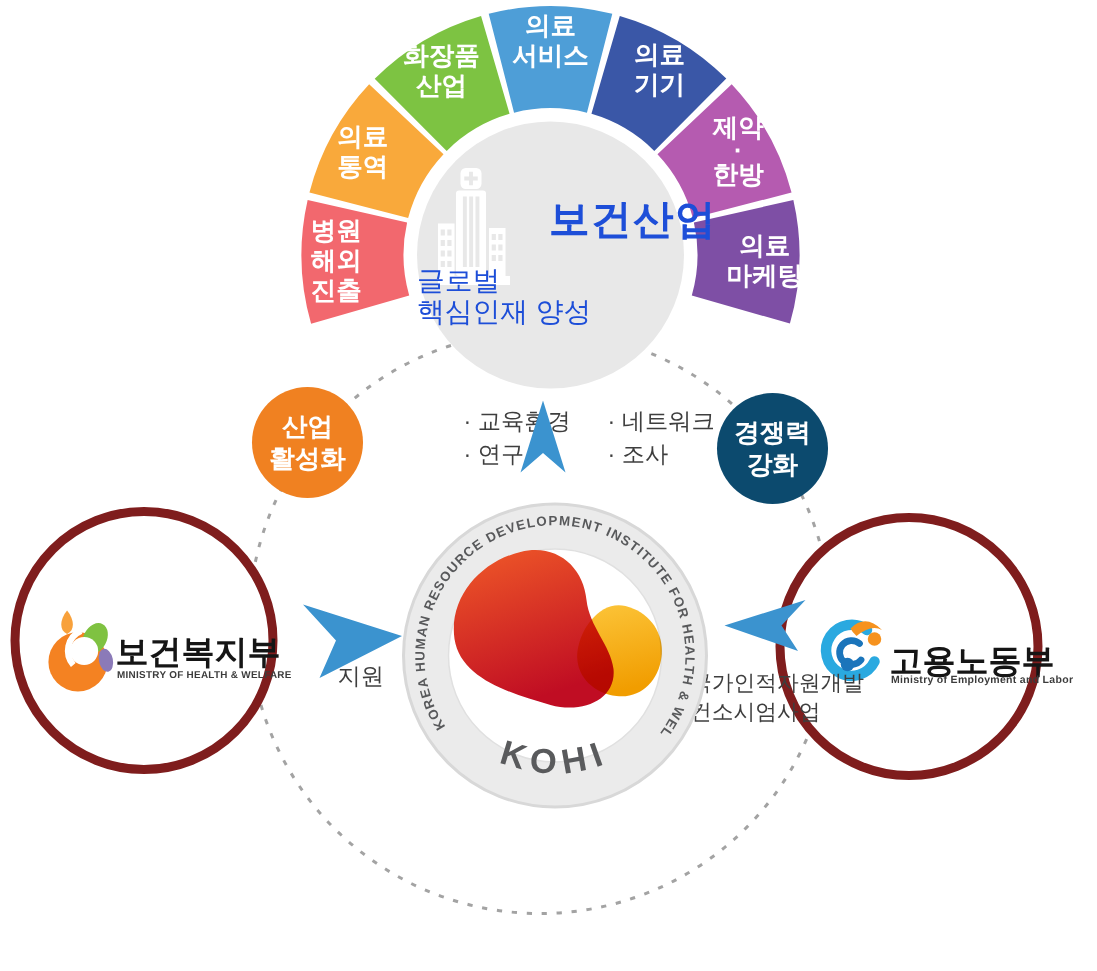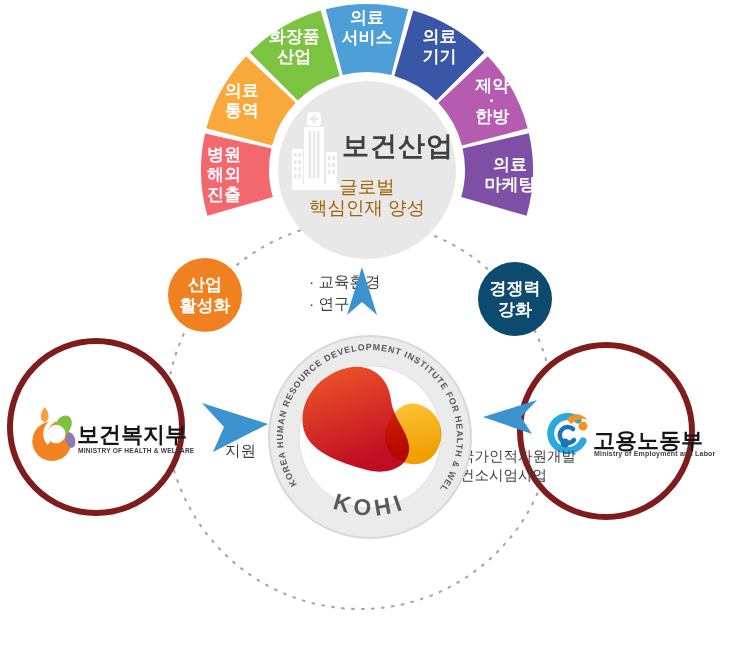--- a/index.html
+++ b/index.html
@@ -20,22 +20,22 @@
   
   .hub{
     left:278px;top:81px;width:178px;height:178px;border-radius:50%;
     background:#e8e8e8;z-index:2;
   }
   .hub-title{
     position:absolute;left:64px;top:47px;font-size:27px;font-weight:700;
     color:#f2565b;letter-spacing:1px;white-space:nowrap;
   }
   .hub-sub{
-    position:absolute;left:0;top:95px;width:100%;text-align:center;
-    font-size:18.5px;line-height:1.16;color:#a16207;white-space:pre-line;font-weight:500;
+    position:absolute;left:0;top:95px;width:100%;text-align:left;
+    font-size:18.5px;line-height:1.16;color:#1d4ed8;white-space:pre-line;font-weight:500;
   }
 
   
   .goal{
     width:74px;height:74px;border-radius:50%;background:#f08121;z-index:3;
     display:flex;align-items:center;justify-content:center;text-align:center;
     color:#fff;font-size:17px;font-weight:600;line-height:1.25;white-space:pre-line;
   }
   #goal-left{left:168px;top:258px;}
   #goal-right{left:478px;top:262px;}
@@ -123,33 +123,37 @@
           <rect x="6.2" y="63" width="2.8" height="4"></rect>
         <rect x="35.8" y="45" width="2.8" height="4"></rect>
           <rect x="40.2" y="45" width="2.8" height="4"></rect>
         <rect x="35.8" y="52" width="2.8" height="4"></rect>
           <rect x="40.2" y="52" width="2.8" height="4"></rect>
         <rect x="35.8" y="59" width="2.8" height="4"></rect>
           <rect x="40.2" y="59" width="2.8" height="4"></rect>
       </g>
       <rect x="-2" y="73" width="52" height="6" rx="2.5" fill="#fff"></rect>
     </svg>
-    <div class="hub-title" style="color: #404040;">보건산업</div>
+    <div class="hub-title" style="color: #1d4ed8; margin-left: 24px;">보건산업</div>
     <div class="hub-sub">글로벌
 핵심인재 양성</div>
   </div>
 
   <div id="goal-left" class="abs goal" style="background: rgb(240, 129, 33);">산업
 활성화</div>
   <div id="goal-right" class="abs goal" style="background: #0c4a6e;">경쟁력
 강화</div>
 
   <div id="acts-left" class="abs acts">
     <div>· 교육환경</div>
     <div>· 연구</div>
+  </div>
+  <div id="acts-right" class="abs acts">
+    <div>· 네트워크</div>
+    <div>· 조사</div>
   </div>
 
   <svg id="arrow-up-svg" class="abs arrow" width="36" height="52">
     <polygon points="18,0 33,48 18,35 3,48" fill="#3b93cf"></polygon>
   </svg>
   <svg id="arrow-left-svg" class="abs arrow" width="72" height="56">
     <polygon points="2,4 68,25 13,53 24,28" fill="#3b93cf"></polygon>
   </svg>
   <svg id="arrow-right-svg" class="abs arrow" width="62" height="42">
     <polygon points="59,4 5,21 54,38 43,21" fill="#3b93cf"></polygon>

